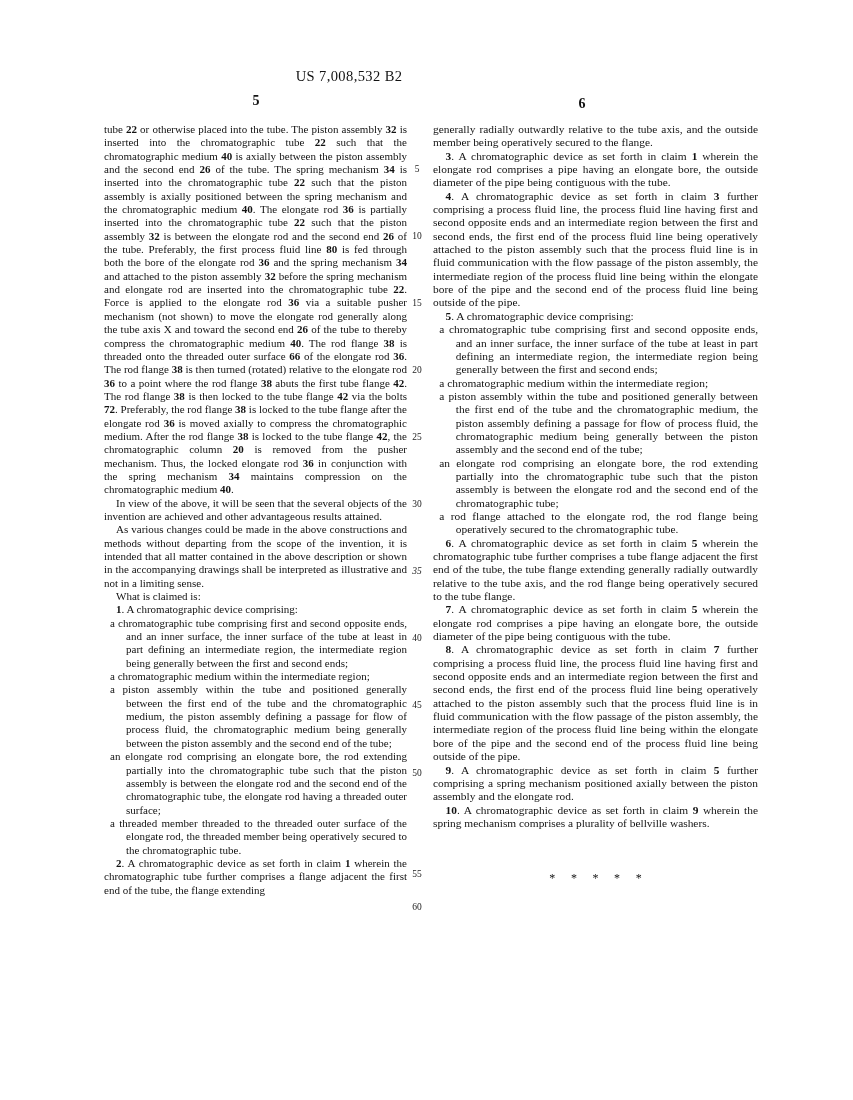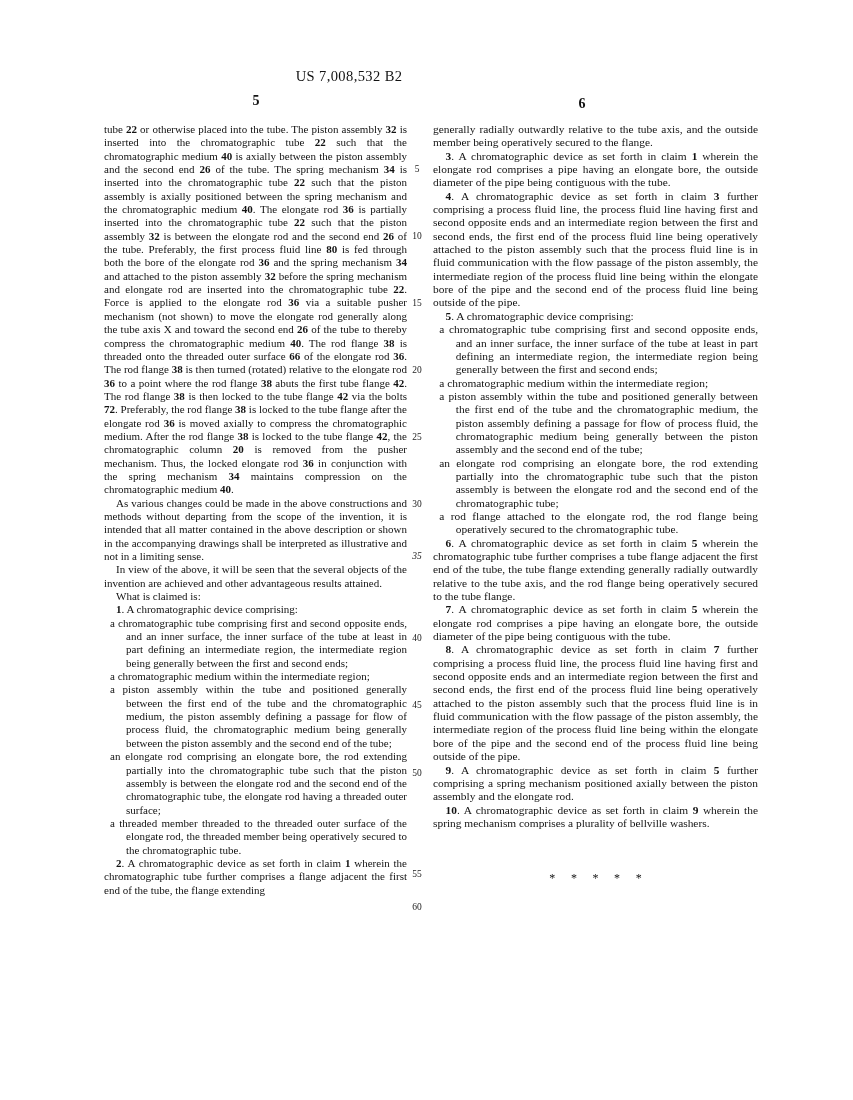--- a/index.html
+++ b/index.html
@@ -28,22 +28,22 @@
 </style>
 </head>
 <body>
 
 <div id="page">
   <div class="hdr">US 7,008,532 B2</div>
   <div class="colnum" id="colnum-left">5</div>
   <div class="colnum" id="colnum-right">6</div>
   <div class="col" id="col-left">
       <p class="para noindent">tube <b>22</b> or otherwise placed into the tube. The piston assembly <b>32</b> is inserted into the chromatographic tube <b>22</b> such that the chromatographic medium <b>40</b> is axially between the piston assembly and the second end <b>26</b> of the tube. The spring mechanism <b>34</b> is inserted into the chromatographic tube <b>22</b> such that the piston assembly is axially positioned between the spring mechanism and the chromatographic medium <b>40</b>. The elongate rod <b>36</b> is partially inserted into the chromatographic tube <b>22</b> such that the piston assembly <b>32</b> is between the elongate rod and the second end <b>26</b> of the tube. Preferably, the first process fluid line <b>80</b> is fed through both the bore of the elongate rod <b>36</b> and the spring mechanism <b>34</b> and attached to the piston assembly <b>32</b> before the spring mechanism and elongate rod are inserted into the chromatographic tube <b>22</b>. Force is applied to the elongate rod <b>36</b> via a suitable pusher mechanism (not shown) to move the elongate rod generally along the tube axis X and toward the second end <b>26</b> of the tube to thereby compress the chromatographic medium <b>40</b>. The rod flange <b>38</b> is threaded onto the threaded outer surface <b>66</b> of the elongate rod <b>36</b>. The rod flange <b>38</b> is then turned (rotated) relative to the elongate rod <b>36</b> to a point where the rod flange <b>38</b> abuts the first tube flange <b>42</b>. The rod flange <b>38</b> is then locked to the tube flange <b>42</b> via the bolts <b>72</b>. Preferably, the rod flange <b>38</b> is locked to the tube flange after the elongate rod <b>36</b> is moved axially to compress the chromatographic medium. After the rod flange <b>38</b> is locked to the tube flange <b>42</b>, the chromatographic column <b>20</b> is removed from the pusher mechanism. Thus, the locked elongate rod <b>36</b> in conjunction with the spring mechanism <b>34</b> maintains compression on the chromatographic medium <b>40</b>.</p>
+      <p class="para indent">In view of the above, it will be seen that the several objects of the invention are achieved and other advantageous results attained.</p>
       <p class="para indent">As various changes could be made in the above constructions and methods without departing from the scope of the invention, it is intended that all matter contained in the above description or shown in the accompanying drawings shall be interpreted as illustrative and not in a limiting sense.</p>
-      <p class="para indent">In view of the above, it will be seen that the several objects of the invention are achieved and other advantageous results attained.</p>
       <p class="para indent">What is claimed is:</p>
       <p class="para claim-start"><b>1</b>. A chromatographic device comprising:</p>
       <p class="para claim-el">a chromatographic tube comprising first and second opposite ends, and an inner surface, the inner surface of the tube at least in part defining an intermediate region, the intermediate region being generally between the first and second ends;</p>
       <p class="para claim-el">a chromatographic medium within the intermediate region;</p>
       <p class="para claim-el">a piston assembly within the tube and positioned generally between the first end of the tube and the chromatographic medium, the piston assembly defining a passage for flow of process fluid, the chromatographic medium being generally between the piston assembly and the second end of the tube;</p>
       <p class="para claim-el">an elongate rod comprising an elongate bore, the rod extending partially into the chromatographic tube such that the piston assembly is between the elongate rod and the second end of the chromatographic tube, the elongate rod having a threaded outer surface;</p>
       <p class="para claim-el">a threaded member threaded to the threaded outer surface of the elongate rod, the threaded member being operatively secured to the chromatographic tube.</p>
       <p class="para claim-start"><b>2</b>. A chromatographic device as set forth in claim <b>1</b> wherein the chromatographic tube further comprises a flange adjacent the first end of the tube, the flange extending</p>
     </div>
   <div class="col" id="col-right">
@@ -63,20 +63,20 @@
       <p class="para claim-start"><b>10</b>. A chromatographic device as set forth in claim <b>9</b> wherein the spring mechanism comprises a plurality of bellville washers.</p>
       <p class="para asterisks">* * * * *</p>
     </div>
   <div id="gutter">
       <div class="linenum" style="top: 163.68px;">5</div>
       <div class="linenum" style="top: 230.78px;">10</div>
       <div class="linenum" style="top: 297.88px; text-align: center;">15</div>
       <div class="linenum" style="top: 364.98px;">20</div>
       <div class="linenum" style="top: 432.08px;">25</div>
       <div class="linenum" style="top: 499.18px;">30</div>
-      <div class="linenum" style="top: 551px; font-style: italic;">35</div>
+      <div class="linenum" style="top: 566px; font-style: italic;">35</div>
       <div class="linenum" style="top: 633.38px;">40</div>
       <div class="linenum" style="top: 700.48px;">45</div>
       <div class="linenum" style="top: 767.58px;">50</div>
       <div class="linenum" style="top: 834.68px; margin-top: 34px;">55</div>
       <div class="linenum" style="top: 901.78px;">60</div>
     </div>
 </div>
 
 </body></html>

